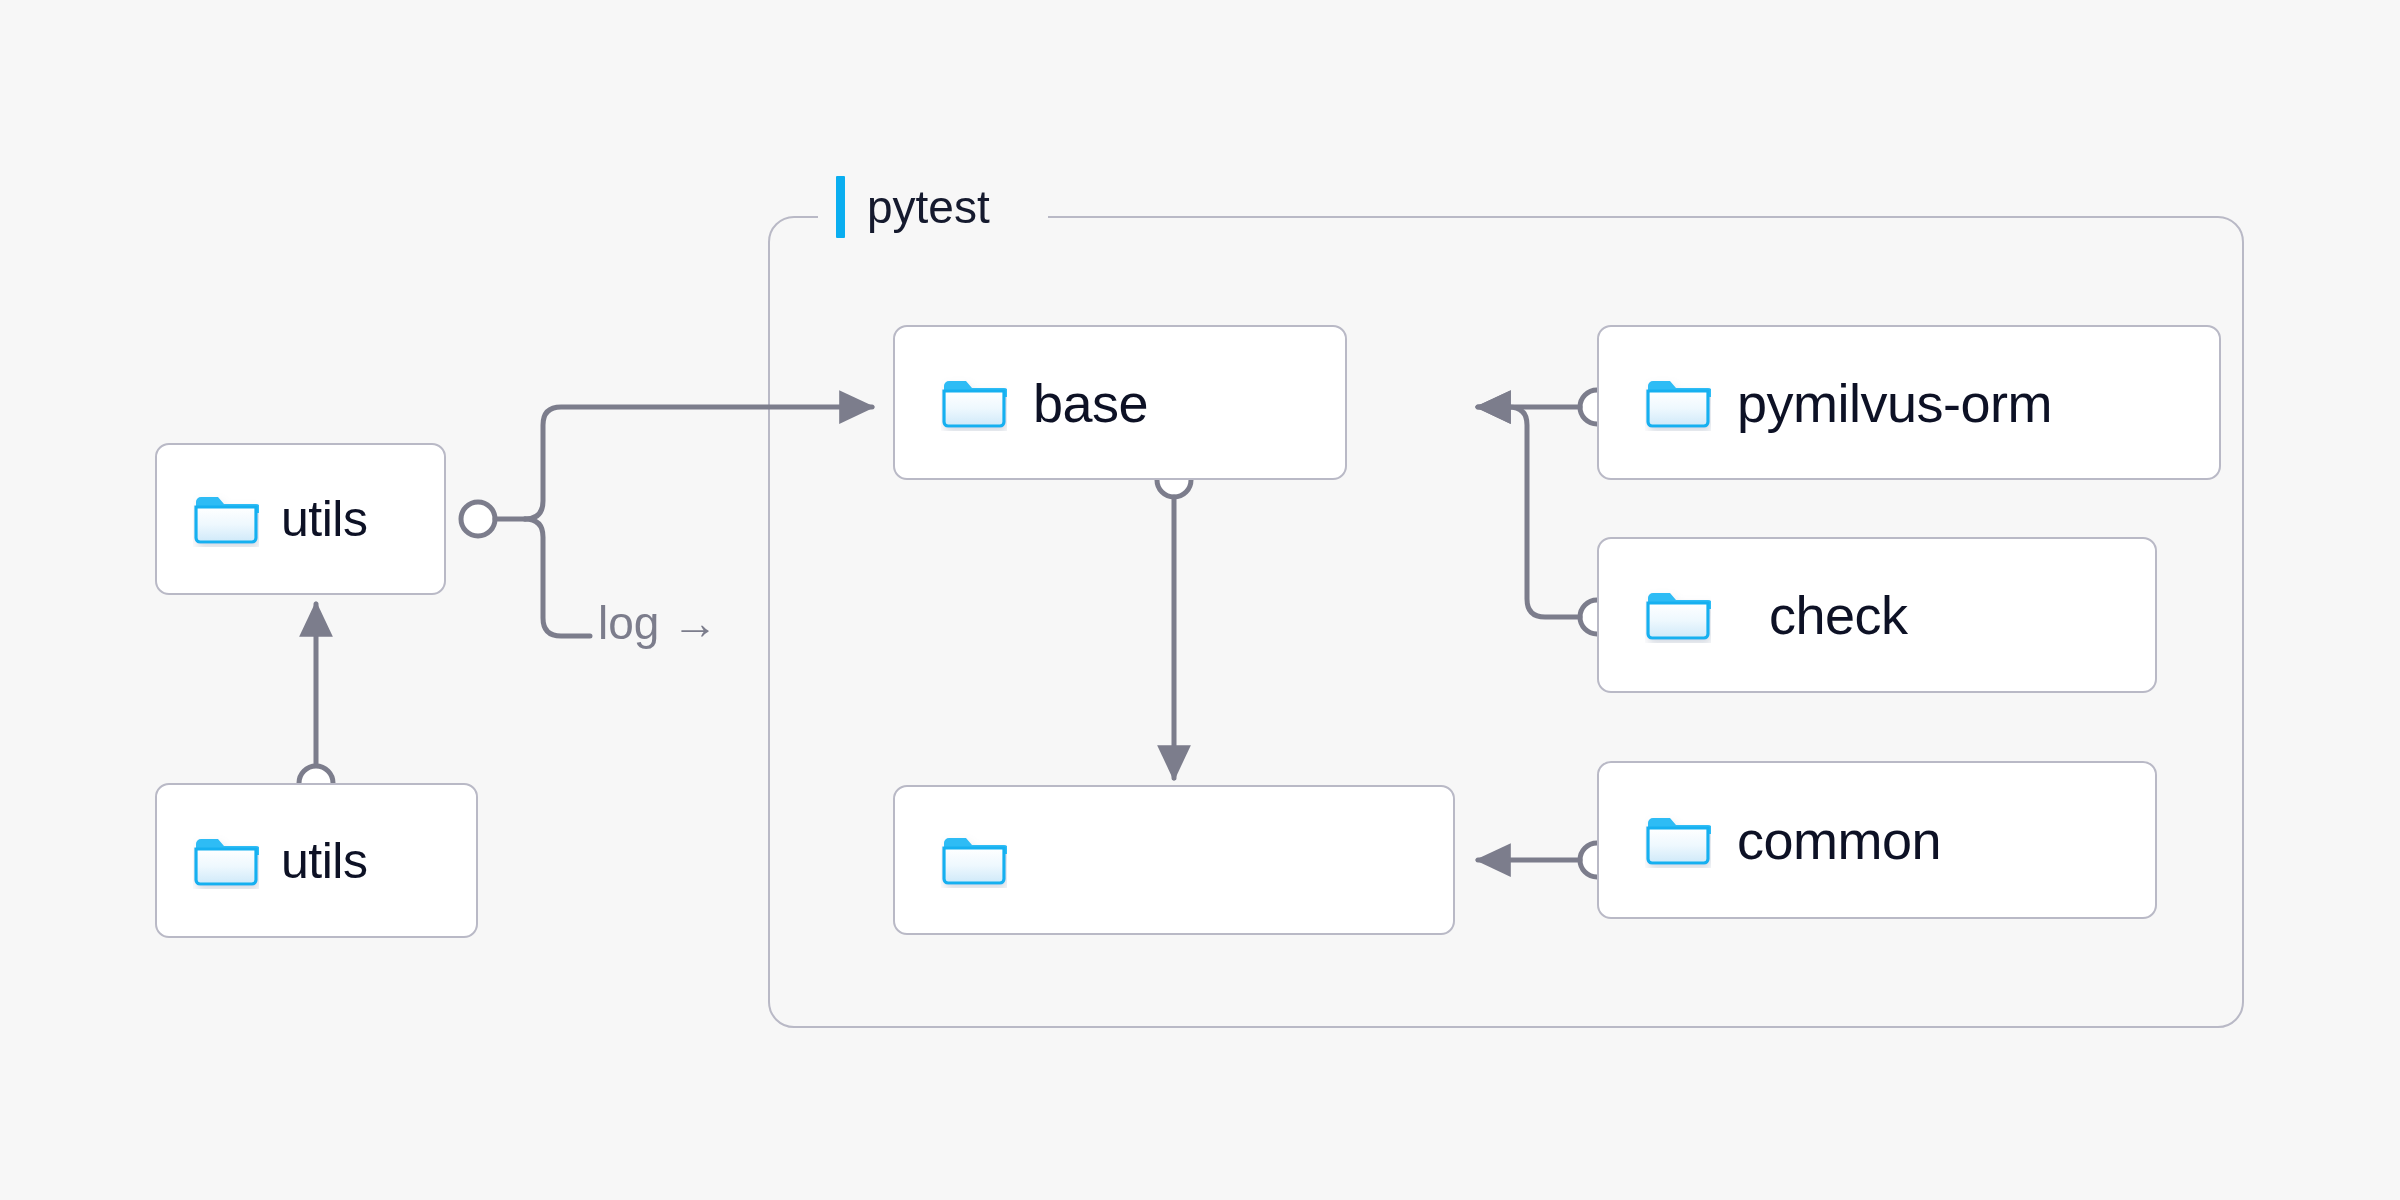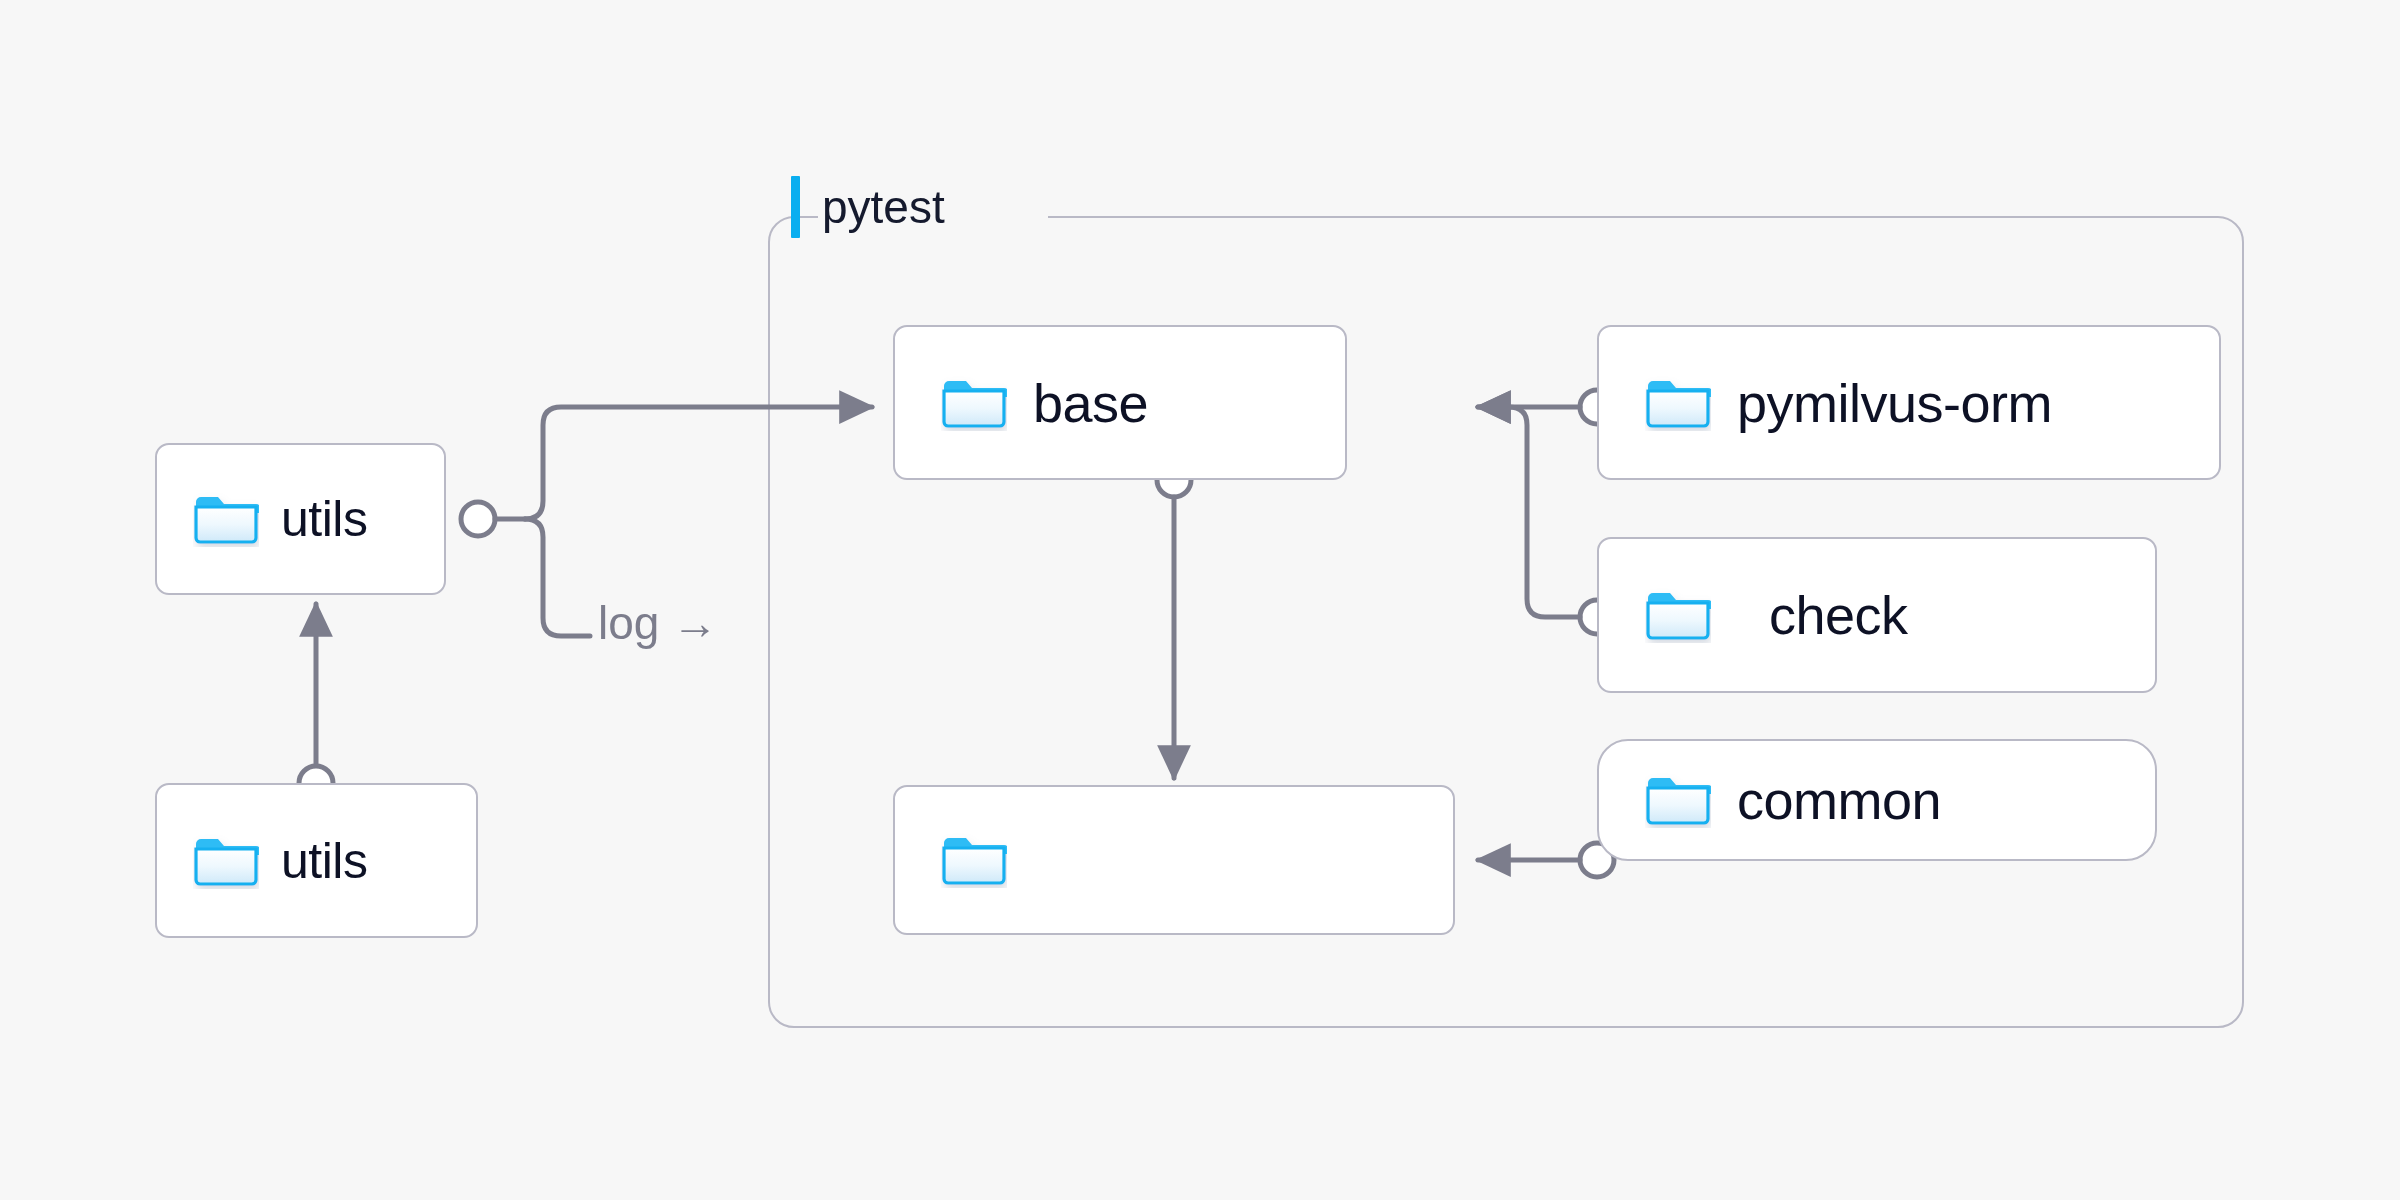--- a/index.html
+++ b/index.html
@@ -48,21 +48,21 @@
     z-index:0;
   }
   #group-mask{
     position:absolute;
     left:818px;top:206px;width:230px;height:24px;
     background:#f7f7f7;
     z-index:1;
   }
   #group-title{
     position:absolute;
-    left:791px;top:176px;
+    left:836px;top:176px;
     display:flex;align-items:center;
     z-index:2;
   }
   #group-title .bar{
     width:9px;height:62px;background:#0aaef0;border-radius:1px;
   }
   #group-title .gtext{
     margin-left:22px;
     font-size:46px;
     color:#151a2e;
@@ -203,21 +203,21 @@
       </div>
       <div class="node" style="left: 1597px; top: 537px; width: 560px; height: 156px; gap: 32px;">
   <svg class="folder" width="66" height="56" viewBox="0 0 66 56">
     <g filter="url(#fshadow2)">
       <path d="M3 11 a5 5 0 0 1 5-5 h17 l6 7 h32 a5 5 0 0 1 5 5 v4 H3 z" fill="#2fbcf5"></path>
       <path d="M3 16 h60 v31 a4 4 0 0 1 -4 4 H7 a4 4 0 0 1 -4 -4 z" fill="url(#fg)" stroke="#12b0f0" stroke-width="3.2"></path>
     </g>
   </svg>
 <div class="nlabel">check</div>
       </div>
-      <div class="node" style="left: 1597px; top: 739px; width: 560px; height: 122px; border-radius: 31px;">
+      <div class="node" style="left: 1597px; top: 761px; width: 560px; height: 158px;">
   <svg class="folder" width="66" height="56" viewBox="0 0 66 56">
     <g filter="url(#fshadow2)">
       <path d="M3 11 a5 5 0 0 1 5-5 h17 l6 7 h32 a5 5 0 0 1 5 5 v4 H3 z" fill="#2fbcf5"></path>
       <path d="M3 16 h60 v31 a4 4 0 0 1 -4 4 H7 a4 4 0 0 1 -4 -4 z" fill="url(#fg)" stroke="#12b0f0" stroke-width="3.2"></path>
     </g>
   </svg>
 <div class="nlabel">common</div>
       </div>
     </div>
 </div>

